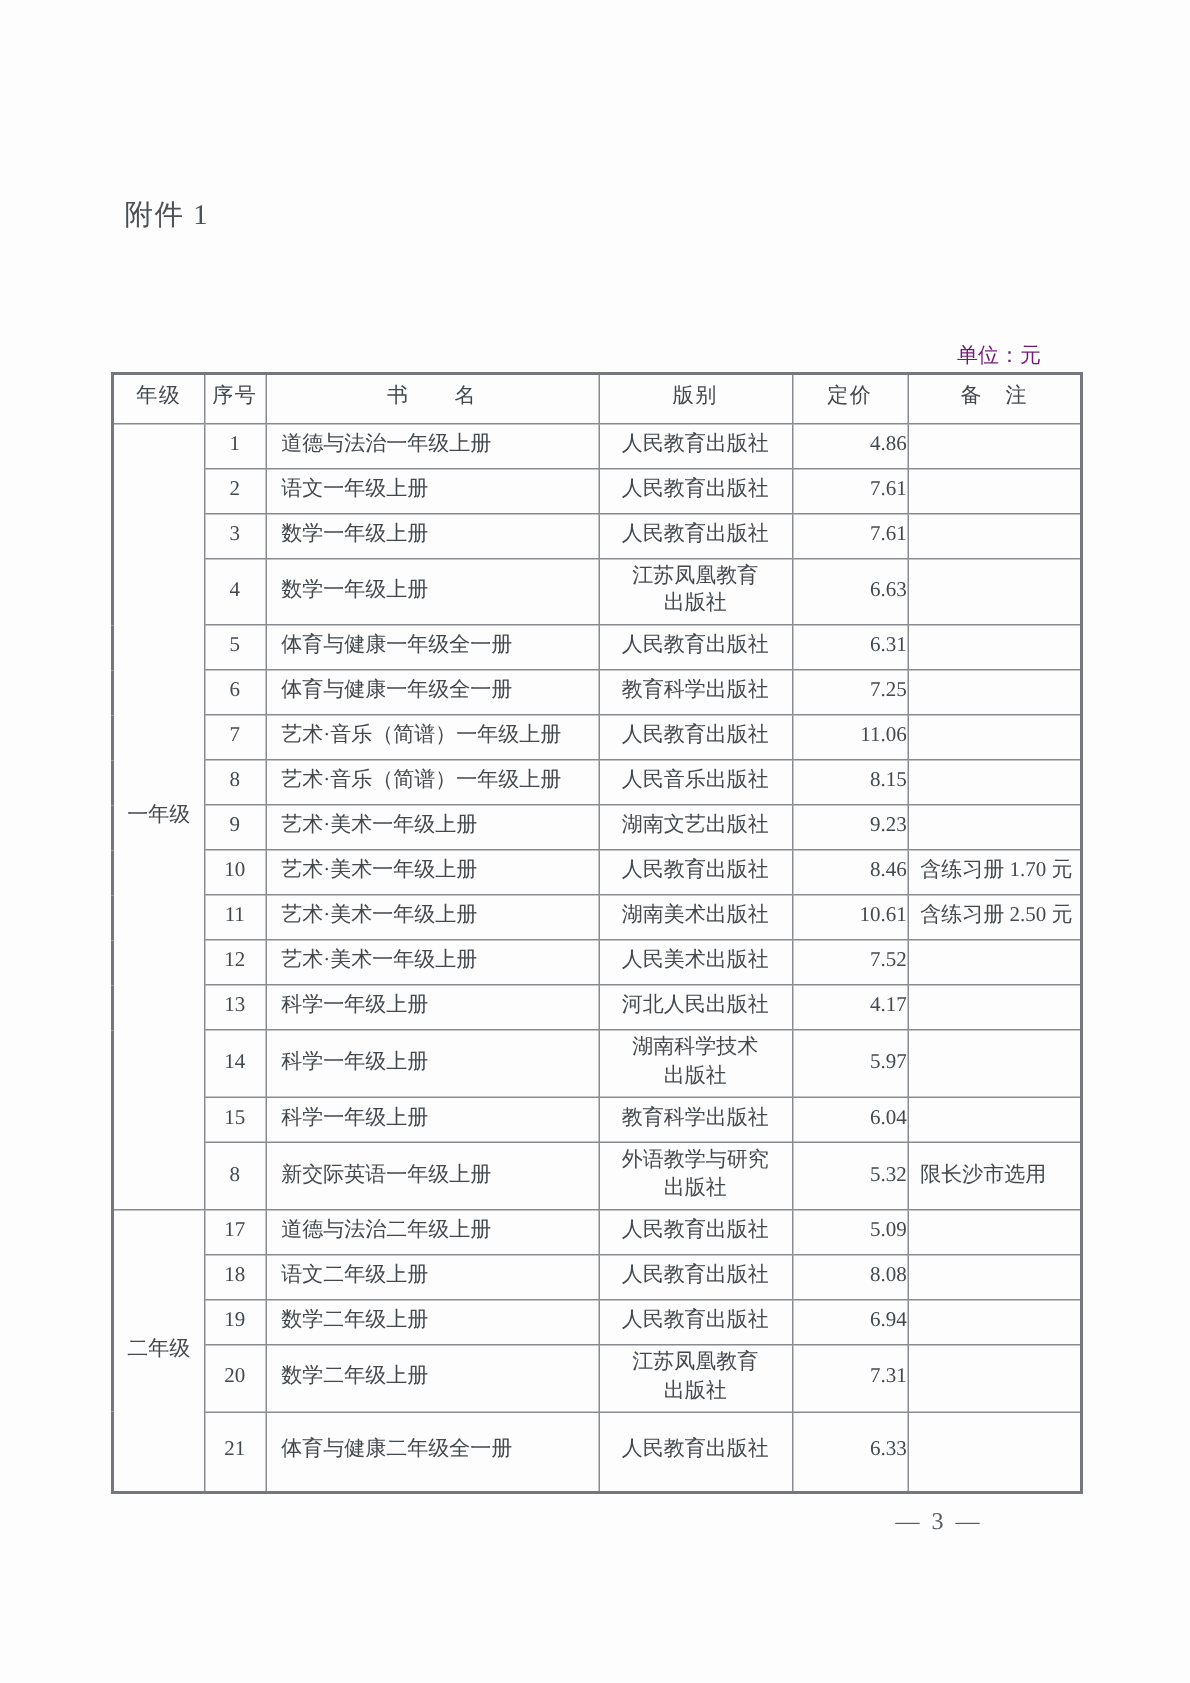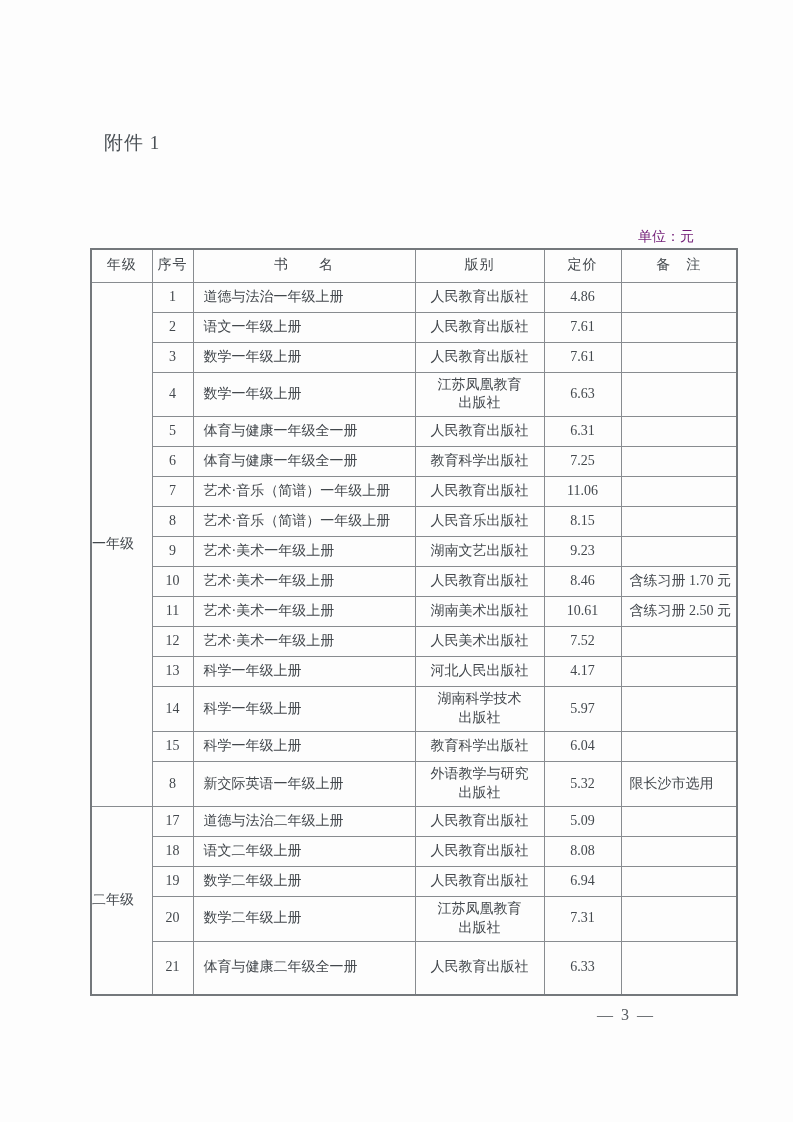--- a/index.html
+++ b/index.html
@@ -8,21 +8,21 @@
     background: #fcfcfc;
     font-family: "Liberation Serif", "DejaVu Serif", serif;
     color: #43484d;
     position: relative;
     overflow: hidden;
   }
   .page { position: absolute; inset: 0; background: #fdfdfd; }
 
   .attachment-label {
     position: absolute;
-    left: 104px; top: 130px;
+    left: 83px; top: 130px;
     font-size: 19px;
     color: #4a5055;
     letter-spacing: 1px;
   }
   .doc-title {
     position: absolute;
     left: 0; top: 186px;
     width: 100%;
     text-align: center;
     font-size: 24px;
@@ -33,43 +33,43 @@
   .unit-note {
     position: absolute;
     top: 228px;
     right: 99px;
     font-size: 14px;
     color: #701a75;
   }
 
   table.price-table {
     position: absolute;
-    left: 90px; top: 248px;
+    left: 74px; top: 248px;
     width: 646px;
     border-collapse: collapse;
     table-layout: fixed;
     border: 2px solid #74787c;
     font-size: 14px;
     color: #43484d;
   }
   .price-table th, .price-table td {
     border: 1px solid #888c90;
     font-weight: normal;
     vertical-align: middle;
     line-height: 1.35;
   }
   .price-table thead tr { height: 33px; }
   .price-table tbody tr { height: 30px; }
   .price-table tbody tr:last-child { height: 54px; }
   .price-table th { text-align: center; font-size: 14px; letter-spacing: 1px; }
-  td.grade { }
+  td.grade { text-align: center; }
   td.no { text-align: center; }
   td.title { text-align: left; padding-left: 10px; }
   td.pub { text-align: center; white-space: pre-line; padding: 3px 4px; }
-  td.price { text-align: center; font-family: Liberation Serif, serif; }
+  td.price { text-align: right; font-family: Liberation Serif, serif; }
   td.note { text-align: left; padding-left: 8px; }
 
   .page-number {
     position: absolute;
     left: 597px; top: 1006px;
     font-size: 16px;
     color: #565b60;
     letter-spacing: 2px;
   }
 </style>

